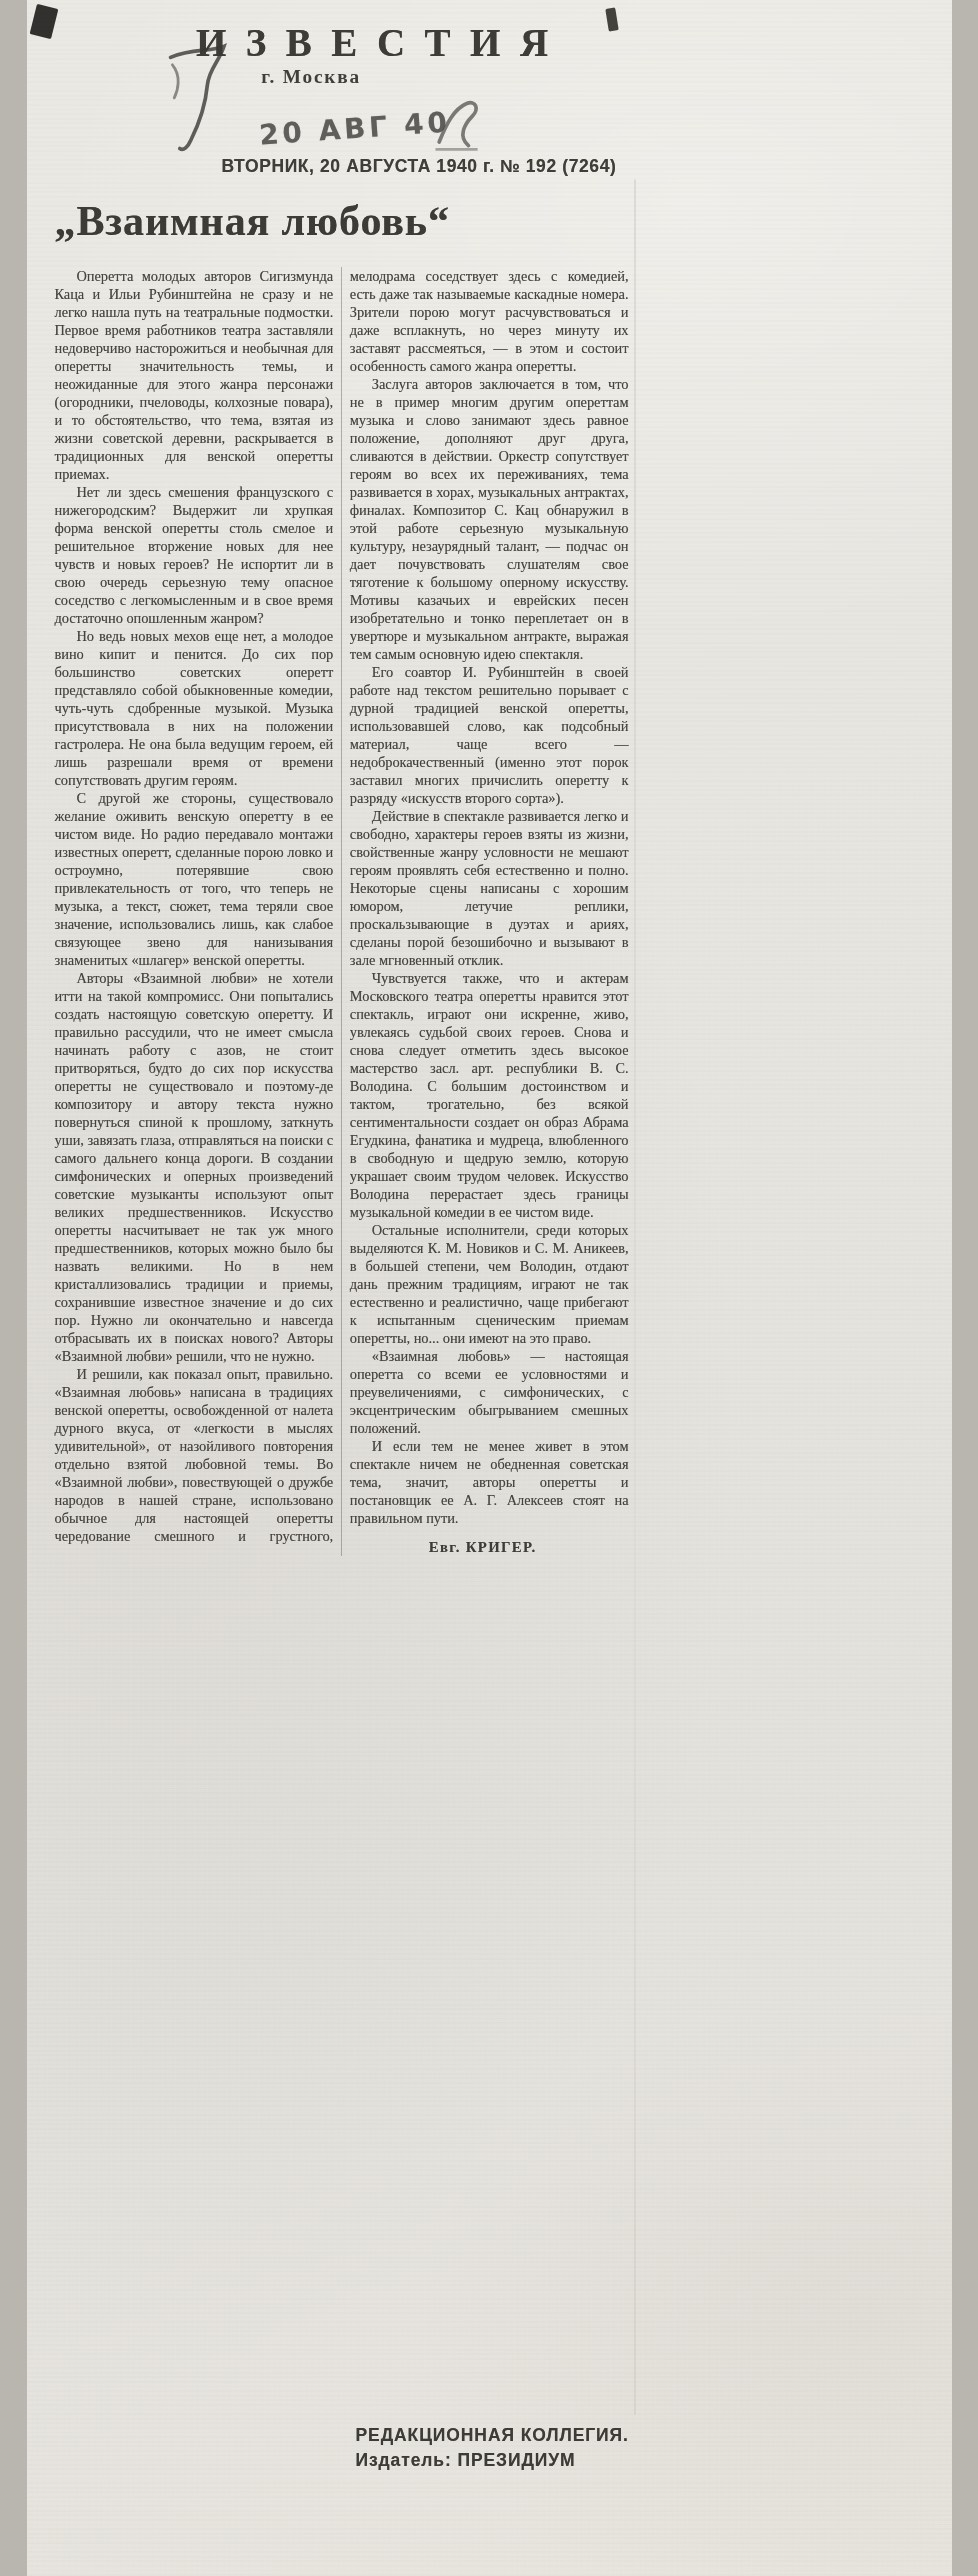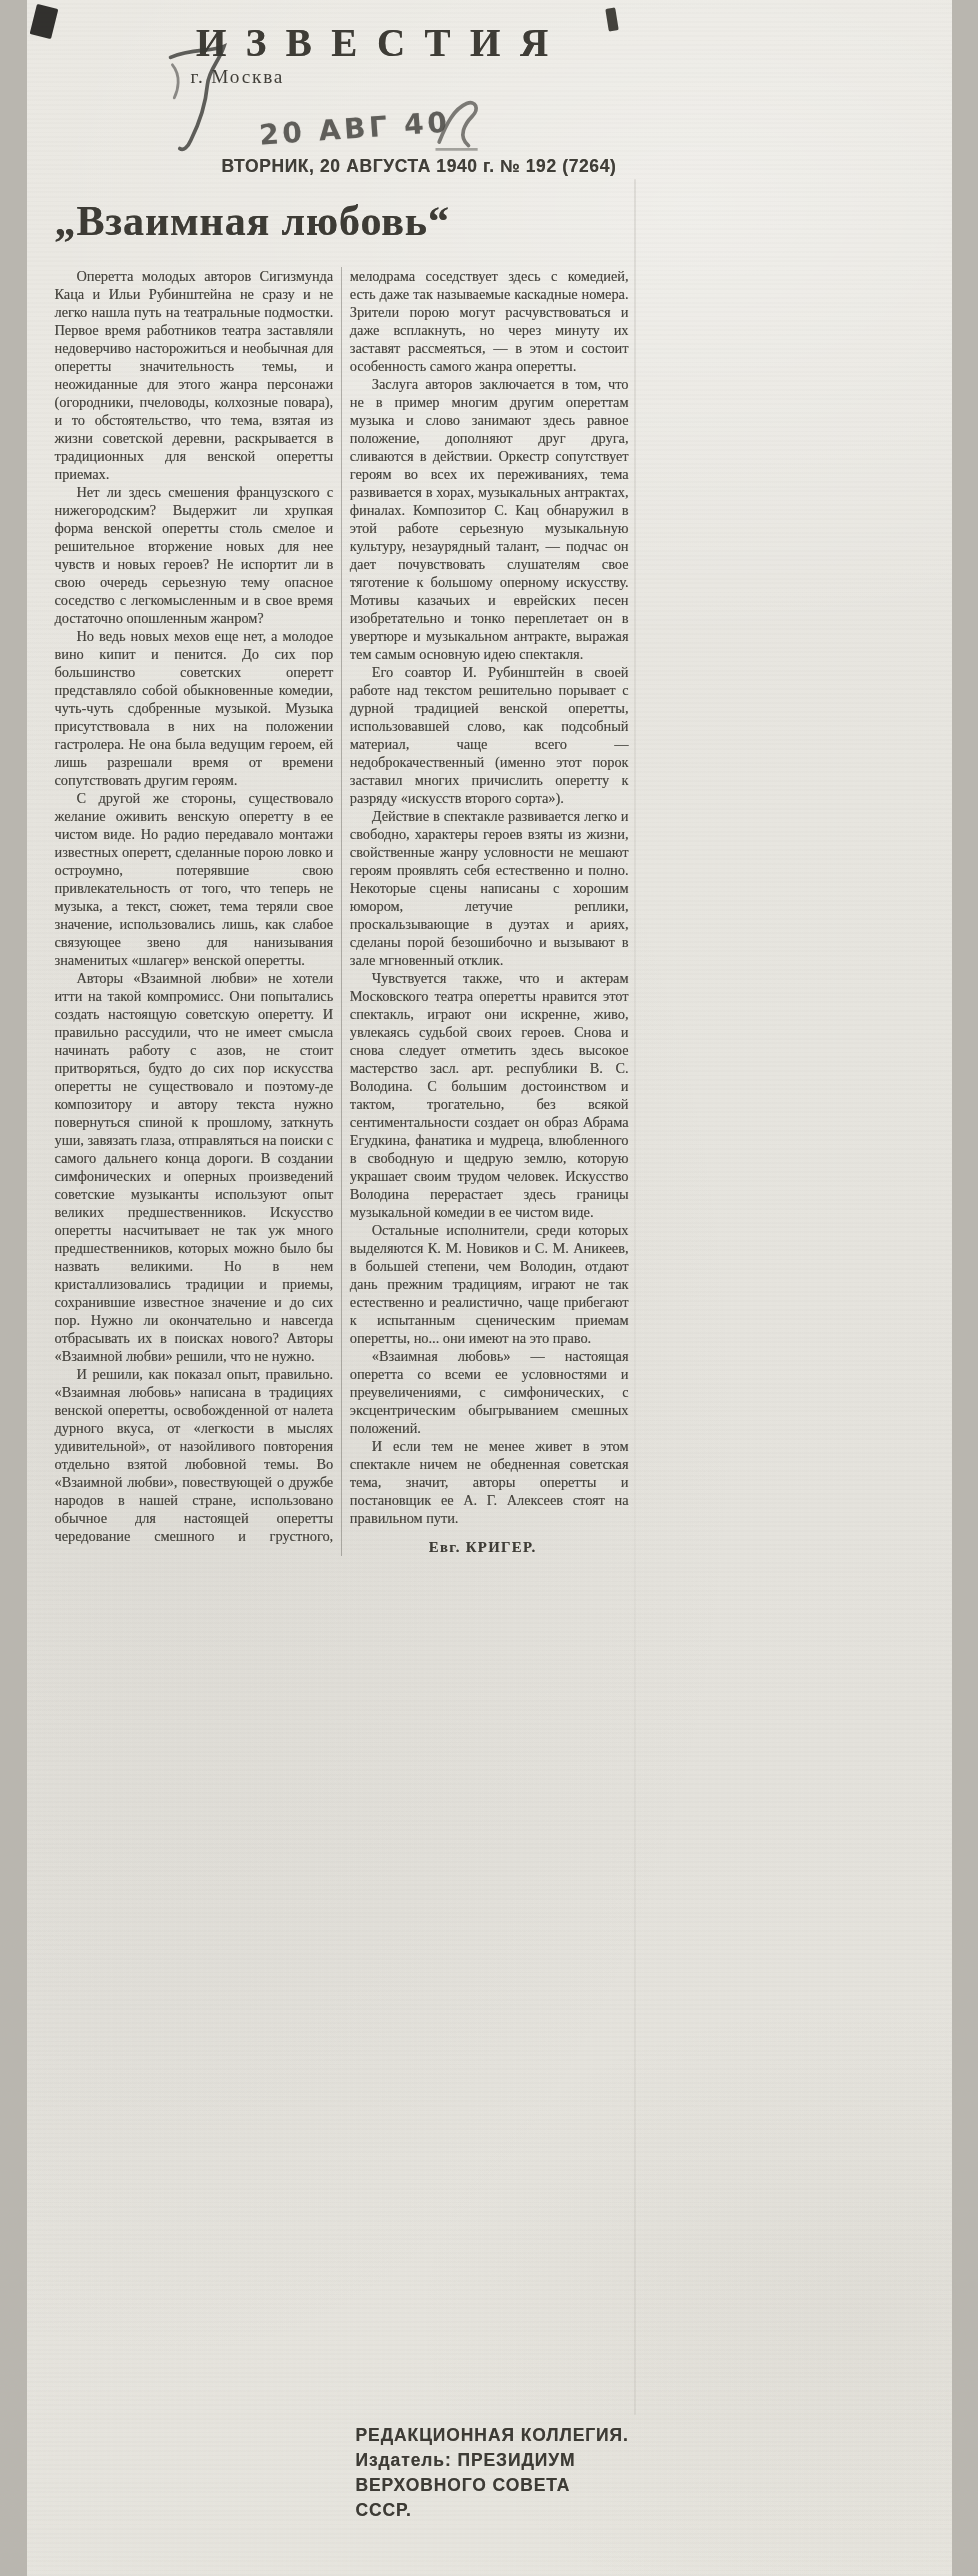--- a/index.html
+++ b/index.html
@@ -64,21 +64,22 @@
     font-size: 39px;
     letter-spacing: .5em;
     text-indent: .5em;
     color: #3e3c36;
     text-shadow: 0 0 0.6px rgba(55,53,47,.7);
     white-space: nowrap;
   }
   .mast-city {
     position: absolute;
     top: 66px; left: 164px; width: 241px;
-    font-weight: 400;
+    text-align: center;
+    font-weight: 700;
     font-size: 19.3px;
     letter-spacing: 1.8px;
     color: #413f39;
   }
   .pen-mark {
     position: absolute;
     left: 127px; top: 37px;
     width: 92px; height: 120px;
   }
   .stamp {
@@ -207,17 +208,16 @@
           <p class="para">«Взаимная любовь» — настоящая оперетта со всеми ее условностями и преувеличениями, с симфонических, с эксцентрическим обыгрыванием смешных положений.</p>
           <p class="para">И если тем не менее живет в этом спектакле ничем не обедненная советская тема, значит, авторы оперетты и постановщик ее А. Г. Алексеев стоят на правильном пути.</p>
         </div>
       <p class="byline">Евг. КРИГЕР.</p>
     </div>
   </article>
 
   <footer class="colophon">
     <div>РЕДАКЦИОННАЯ КОЛЛЕГИЯ.</div>
     <div>Издатель: ПРЕЗИДИУМ</div>
-    <div>ВЕРХОВНОГО СОВЕТА СССР.</div>
   </footer>
 
 </div>
 
 
 </body></html>

